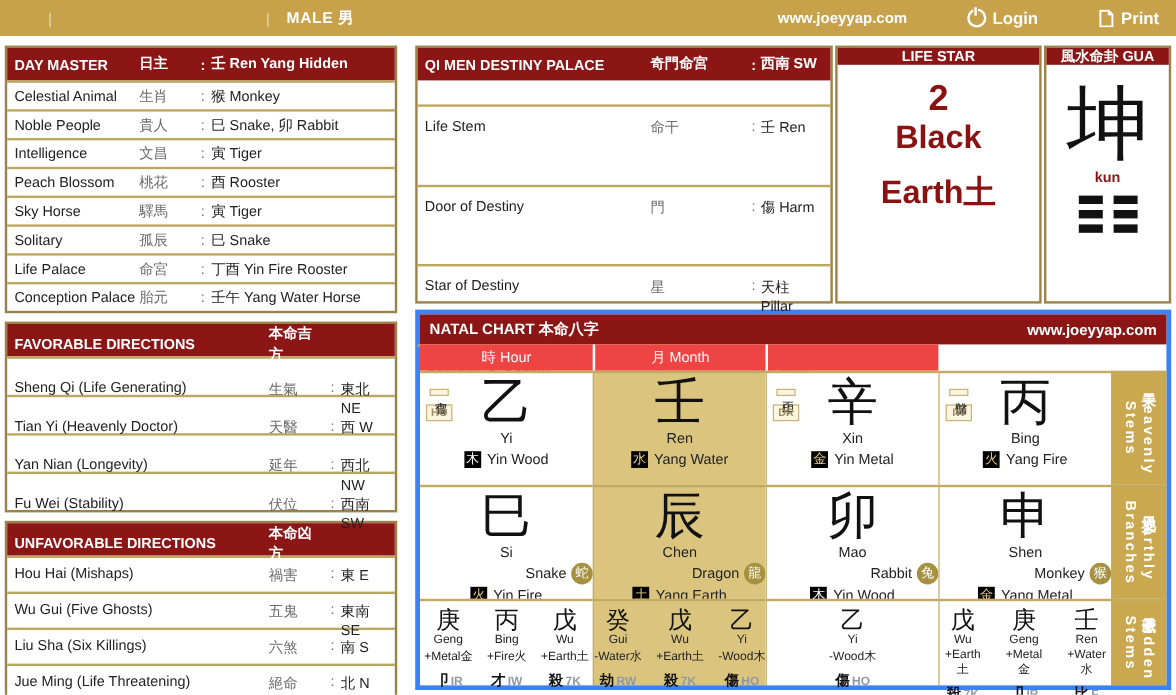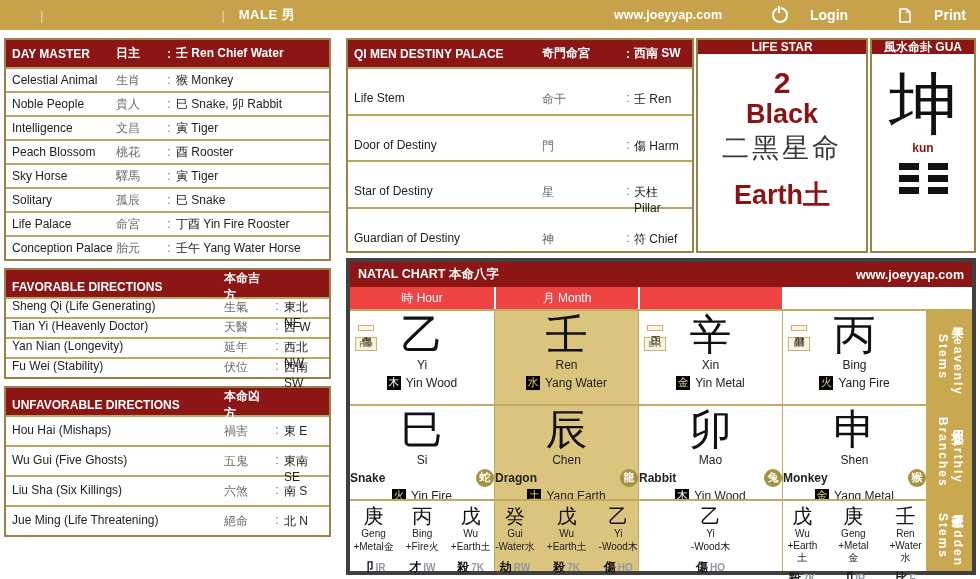--- a/index.html
+++ b/index.html
@@ -13,63 +13,63 @@
     justify-content:space-between;align-items:center;padding:0 14px;
     font-size:13px;font-weight:bold;box-sizing:border-box;
   }
   .topbar-left{display:flex;align-items:center;}
   .tsep{opacity:.55;font-weight:normal;}
   .tsep.s1{margin-left:26px;}
   .tsep.s2{margin-left:178px;}
   .gender{margin-left:14px;letter-spacing:.5px;}
   .topbar-right{display:flex;align-items:center;gap:14px;}
   .site{font-size:12.5px;cursor:pointer;}
-  .tbtn{display:flex;align-items:center;gap:22px;font-size:14px;cursor:pointer;padding-left:36px;}
+  .tbtn{display:flex;align-items:center;gap:5px;font-size:14px;cursor:pointer;padding-left:36px;}
   .power-icon{position:relative;width:12px;height:12px;border:2px solid #fff;border-radius:50%;display:inline-block;}
   .power-icon::before{content:"";position:absolute;left:4px;top:-4px;width:2px;height:7px;background:#C7A24B;box-shadow:0 0 0 1px #C7A24B;}
   .power-icon::after{content:"";position:absolute;left:4px;top:-3px;width:2px;height:7px;background:#fff;}
   
   .content{position:absolute;top:38px;left:4px;right:4px;}
   .col-left{position:absolute;left:0;top:0;width:327px;}
   .col-right{position:absolute;left:342px;top:0;width:630px;}
   
   .tbl{border:2px solid #9b8248;background:#fff;box-sizing:border-box;margin-bottom:7px;}
   .tbl-head{
     background:#8C1616;color:#fff;font-weight:bold;font-size:12px;height:27px;
     display:grid;align-items:center;padding:0 6px;box-sizing:border-box;
   }
   .row{display:grid;align-items:center;padding:0 6px;box-sizing:border-box;
     border-top:2px solid #BBA75F;font-size:12px;color:#222;}
   .cnc{color:#6a6a6a;}
   .colon{color:#6a6a6a;text-align:center;}
   .dm-head,.dm-row{grid-template-columns:104px 46px 14px 1fr;}
   .dm-row{height:24px;}
   .dir-head,.dir-row{grid-template-columns:212px 46px 14px 1fr;}
-  .fav-row{height:20px;align-items:start;padding-top:0;}
+  .fav-row{height:32px;align-items:start;padding-top:17px;}
   .unf-row{height:30px;align-items:start;padding-top:6px;}
   
   .top-row{display:flex;gap:2px;height:215px;}
   .qimen{width:348px;margin-bottom:0;height:215px;}
   .qm-head,.qm-row{grid-template-columns:188px 80px 12px 1fr;}
-  .qm-row{height:46.5px;align-items:start;padding-top:22px;}
+  .qm-row{height:46.5px;align-items:start;padding-top:9px;margin-top:20px;}
   .panel{border:2px solid #9b8248;box-sizing:border-box;background:#fff;}
   .lifestar{width:172px;height:215px;text-align:center;}
   .gua{width:106px;height:215px;text-align:center;}
   .panel-head{background:#8C1616;color:#fff;font-weight:bold;font-size:12px;height:14px;
     display:flex;align-items:center;justify-content:center;}
   .ls-num{font-size:30px;font-weight:bold;color:#8B1212;margin-top:12px;line-height:1.1;}
   .ls-color{font-size:27px;font-weight:bold;color:#8B1212;line-height:1.15;}
   .ls-cn{font-size:27px;color:#3a3a3a;font-family:"DejaVu Serif",serif;letter-spacing:3px;line-height:1.3;}
   .ls-elem{font-size:27px;font-weight:bold;color:#8B1212;margin-top:12px;}
   .gua-char{font-size:68px;line-height:1.05;font-family:"DejaVu Serif",serif;color:#111;margin-top:14px;}
   .gua-name{font-size:12px;font-weight:bold;color:#8B1212;margin-top:2px;}
   .trigram{display:grid;grid-template-columns:20px 20px;grid-auto-rows:7px;gap:5px 9px;justify-content:center;margin-top:8px;}
   .tg-bar{background:#111;}
   
-  .natal{margin-top:5px;border:4px solid #404040;width:630px;height:317px;box-sizing:border-box;background:#fff;}
+  .natal{margin-top:5px;border:4px solid #3b82f6;width:630px;height:317px;box-sizing:border-box;background:#fff;}
   .natal-title{height:25px;background:#8C1616;color:#fff;display:flex;justify-content:space-between;
     align-items:center;padding:0 8px;font-weight:bold;font-size:12.5px;}
   .natal-grid{display:grid;grid-template-columns:144px 144px 144px 144px 46px;}
   .nc-h{height:22px;background:#ef4444;color:#fff;font-weight:normal;font-size:12px;
     display:flex;align-items:center;justify-content:center;border-left:2px solid #fff;box-sizing:border-box;}
   .nc-h:first-child{border-left:none;}
   .cell{border-top:2px solid #C2AB61;border-left:1px solid #C2AB61;box-sizing:border-box;
     text-align:center;position:relative;background:#fff;}
   .cell:first-child{border-left:none;}
   .hl{background:#DBC57E;}
@@ -79,21 +79,21 @@
   .vert .vcn{text-orientation:upright;}
   .r-stem{height:95px;}
   .r-branch{height:95px;}
   .r-hidden{height:72px;}
   .bigchar{font-family:"DejaVu Serif",serif;font-size:42px;line-height:1.02;color:#111;margin-top:3px;}
   .pinyin{font-size:12px;color:#222;margin-top:1px;}
   .elline{font-size:12px;color:#222;margin-top:4px;display:flex;align-items:center;justify-content:center;gap:5px;}
   .sq{width:14px;height:14px;background:#000;color:#E8CF7E;font-size:11px;line-height:14px;
     display:inline-block;text-align:center;font-family:"DejaVu Serif",serif;}
   .sq.w{color:#fff;}
-  .animal-line{font-size:12px;color:#222;margin-top:2px;display:flex;align-items:center;justify-content:space-between;gap:4px;font-weight:bold;}
+  .animal-line{font-size:12px;color:#222;margin-top:2px;display:flex;align-items:center;justify-content:flex-end;gap:4px;}
   .acirc{width:18px;height:18px;border-radius:50%;background:#A5913F;color:#fff;font-size:11px;
     line-height:18px;display:inline-block;text-align:center;font-family:"DejaVu Serif",serif;}
   .badge{position:absolute;left:5px;top:6px;width:22px;text-align:center;}
   .badge .bcn{writing-mode:vertical-rl;text-orientation:upright;font-size:10px;line-height:1.05;
     background:#FBF5E0;border:1px solid #C9B377;padding:2px 2px;display:inline-block;
     font-family:"DejaVu Serif",serif;color:#222;}
   .badge .bab{display:block;background:#FBF5E0;border:1px solid #C9B377;font-size:9px;
     color:#9C8E63;margin-top:2px;padding:1px 0;font-weight:bold;}
   .hcell{display:flex;justify-content:center;gap:12px;padding-top:4px;}
   .hcol{text-align:center;}
@@ -136,21 +136,21 @@
 
   <main class="content">
 
     <div class="col-left">
 
       <section class="tbl">
         <div class="tbl-head dm-head">
           <span>DAY MASTER</span>
           <span>日主</span>
           <span class="colon" style="color:#fff">:</span>
-          <span>壬 Ren Chief Water</span>
+          <span>壬 Ren Yang Hidden</span>
         </div>
         <div class="row dm-row">
           <span>Celestial Animal</span>
           <span class="cnc">生肖</span>
           <span class="colon">:</span>
           <span>猴 Monkey</span>
         </div>
         <div class="row dm-row">
           <span>Noble People</span>
           <span class="cnc">貴人</span>
@@ -296,21 +296,20 @@
             <span class="cnc">神</span>
             <span class="colon">:</span>
             <span>符 Chief</span>
           </div>
         </section>
 
         <section class="panel lifestar">
           <div class="panel-head">LIFE STAR</div>
           <div class="ls-num">2</div>
           <div class="ls-color">Black</div>
-          <div class="ls-cn">二黑星命</div>
           <div class="ls-elem">Earth土</div>
         </section>
 
         <section class="panel gua">
           <div class="panel-head">風水命卦 GUA</div>
           <div class="gua-char">坤</div>
           <div class="gua-name">kun</div>
           <div class="trigram">
             <span class="tg-bar"></span>
               <span class="tg-bar"></span>

